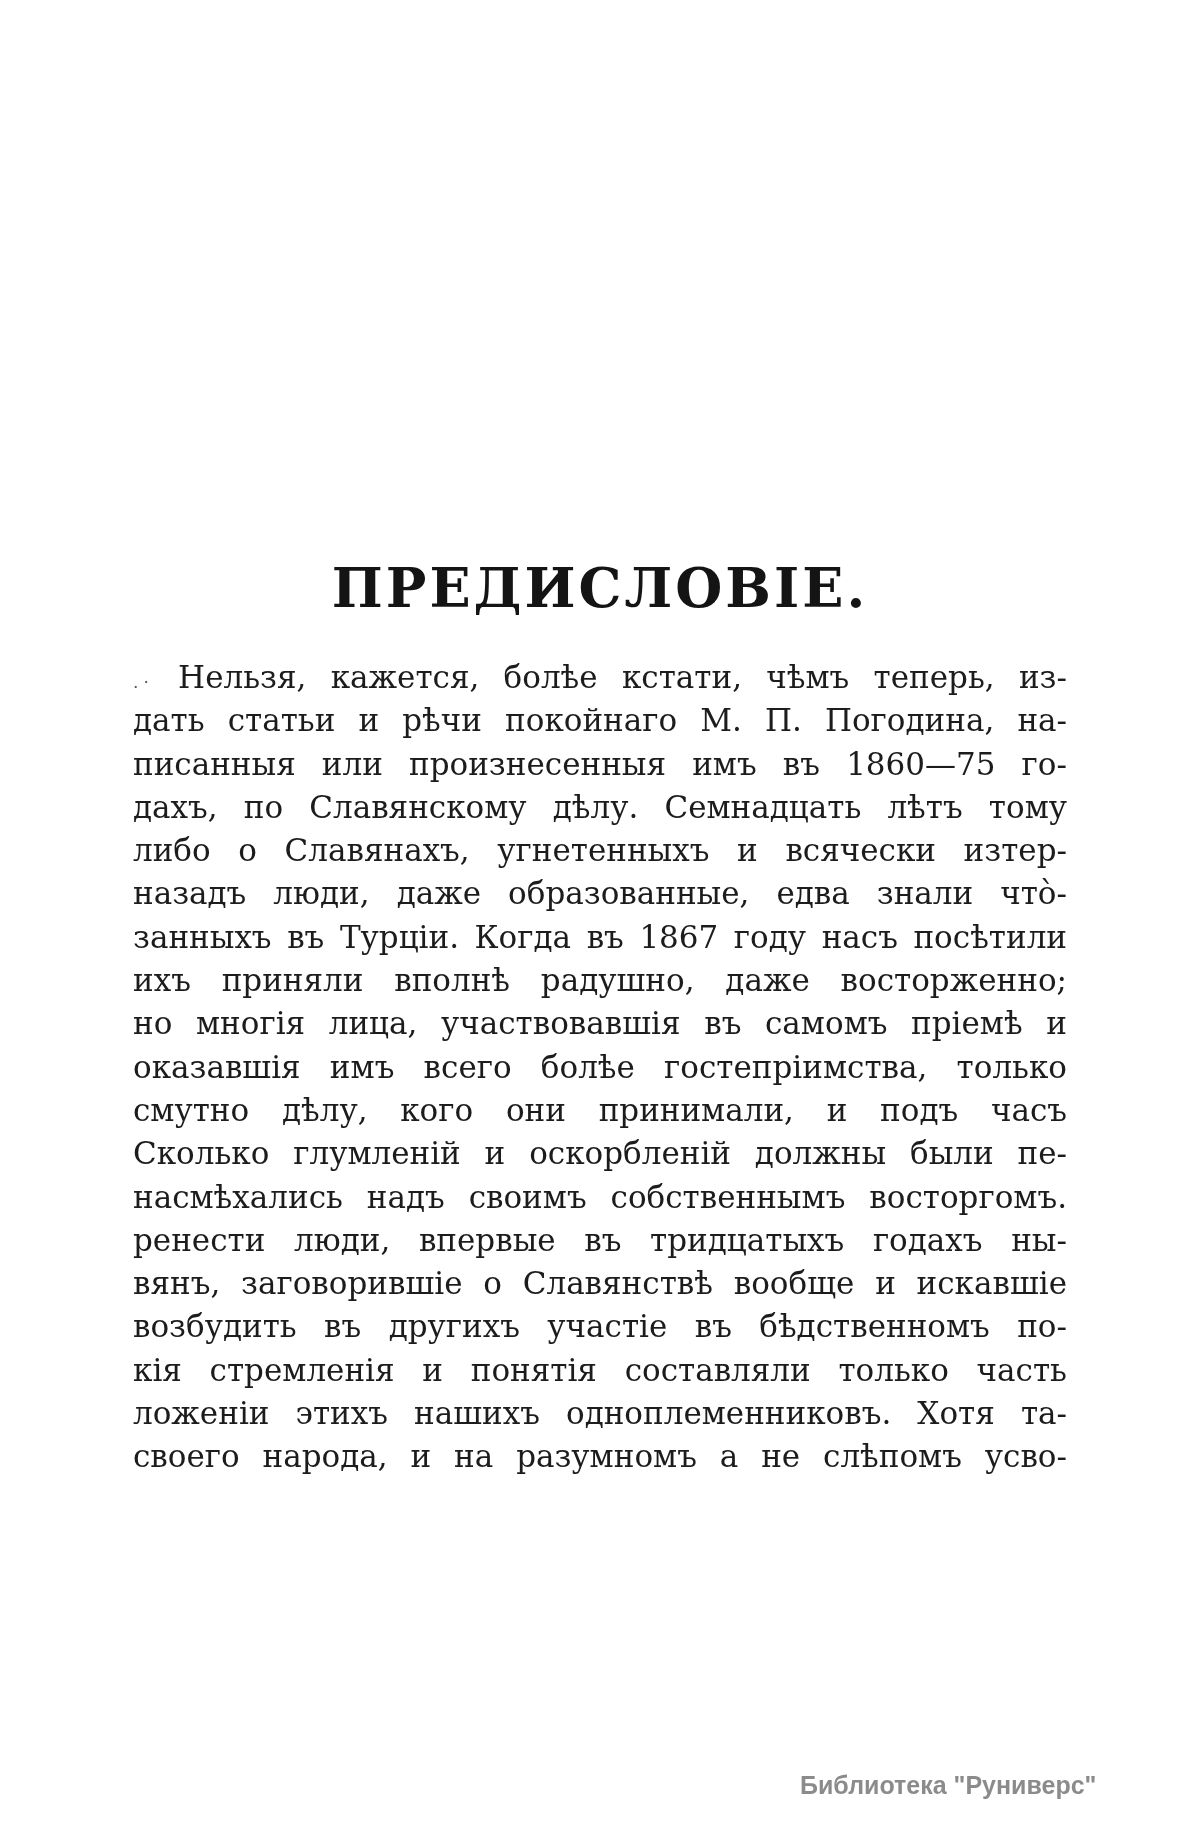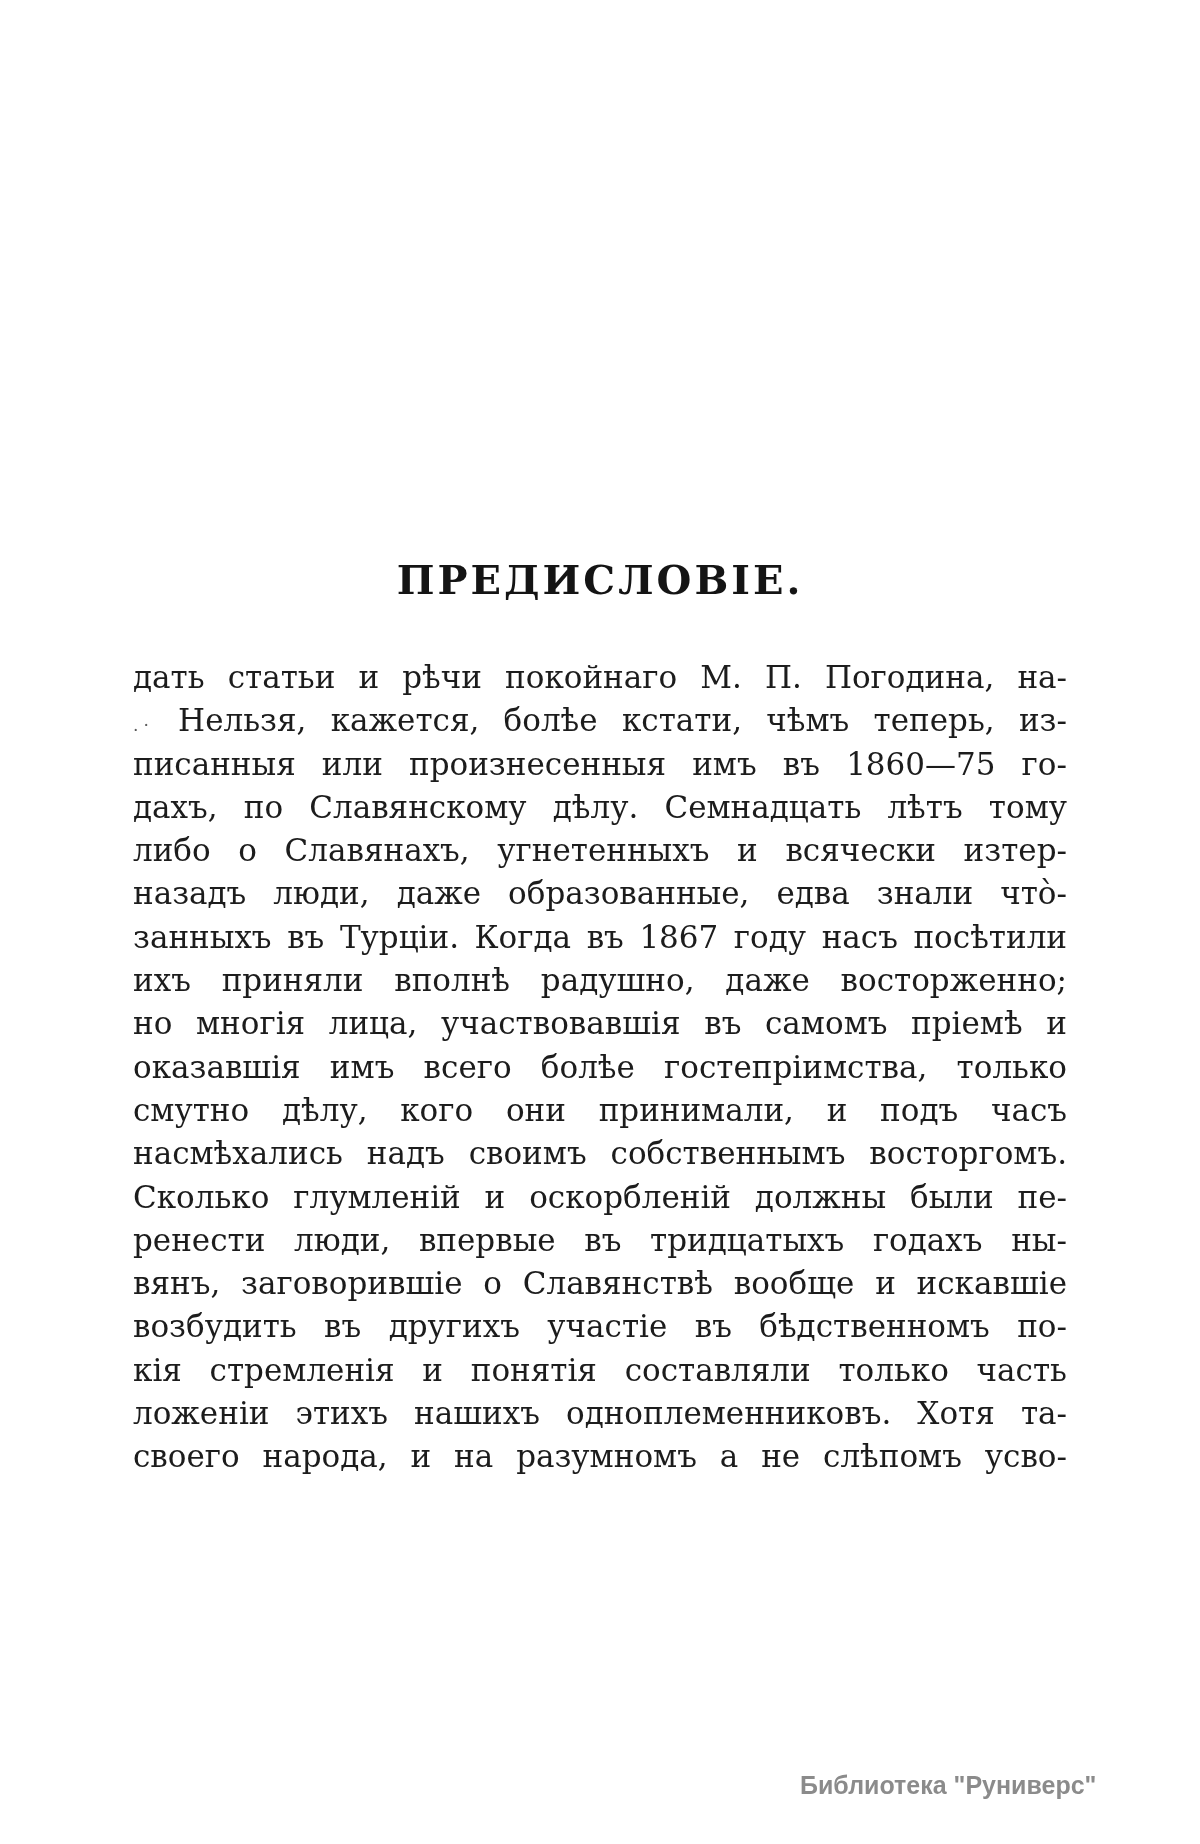--- a/index.html
+++ b/index.html
@@ -14,21 +14,21 @@
     background: #ffffff;
     overflow: hidden;
     font-family: "DejaVu Serif", serif;
   }
   .title {
     position: absolute;
     top: 556px;
     left: 0;
     width: 1200px;
     text-align: center;
-    font-size: 40px;
+    font-size: 54px;
     font-weight: 700;
     letter-spacing: 3px;
     color: #141414;
     white-space: nowrap;
   }
   .body-block {
     position: absolute;
     top: 656px;
     left: 133px;
     width: 934px;
@@ -59,33 +59,33 @@
   }
 </style>
 </head>
 <body>
 
 <div class="page">
 
   <div class="title">ПРЕДИСЛОВІЕ.</div>
 
   <div class="body-block">
+    <div class="line"><span class="artifact">.·</span> <span>Нельзя, кажется, болѣе кстати, чѣмъ теперь, из-</span></div>
     <div class="line">дать статьи и рѣчи покойнаго М. П. Погодина, на-</div>
-    <div class="line"><span class="artifact">.·</span> <span>Нельзя, кажется, болѣе кстати, чѣмъ теперь, из-</span></div>
     <div class="line">писанныя или произнесенныя имъ въ 1860—75 го-</div>
     <div class="line">дахъ, по Славянскому дѣлу. Семнадцать лѣтъ тому</div>
     <div class="line">либо о Славянахъ, угнетенныхъ и всячески изтер-</div>
     <div class="line">назадъ люди, даже образованные, едва знали что̀-</div>
     <div class="line">занныхъ въ Турціи. Когда въ 1867 году насъ посѣтили</div>
     <div class="line">ихъ приняли вполнѣ радушно, даже восторженно;</div>
     <div class="line">но многія лица, участвовавшія въ самомъ пріемѣ и</div>
     <div class="line">оказавшія имъ всего болѣе гостепріимства, только</div>
     <div class="line">смутно дѣлу, кого они принимали, и подъ часъ</div>
+    <div class="line">Сколько глумленій и оскорбленій должны были пе-</div>
     <div class="line">насмѣхались надъ своимъ собственнымъ восторгомъ.</div>
-    <div class="line">Сколько глумленій и оскорбленій должны были пе-</div>
     <div class="line">ренести люди, впервые въ тридцатыхъ годахъ ны-</div>
     <div class="line">вянъ, заговорившіе о Славянствѣ вообще и искавшіе</div>
     <div class="line">возбудить въ другихъ участіе въ бѣдственномъ по-</div>
     <div class="line">кія стремленія и понятія составляли только часть</div>
     <div class="line">ложеніи этихъ нашихъ одноплеменниковъ. Хотя та-</div>
     <div class="line">своего народа, и на разумномъ а не слѣпомъ усво-</div>
   </div>
 
   <div class="watermark">Библиотека "Руниверс"</div>
 

